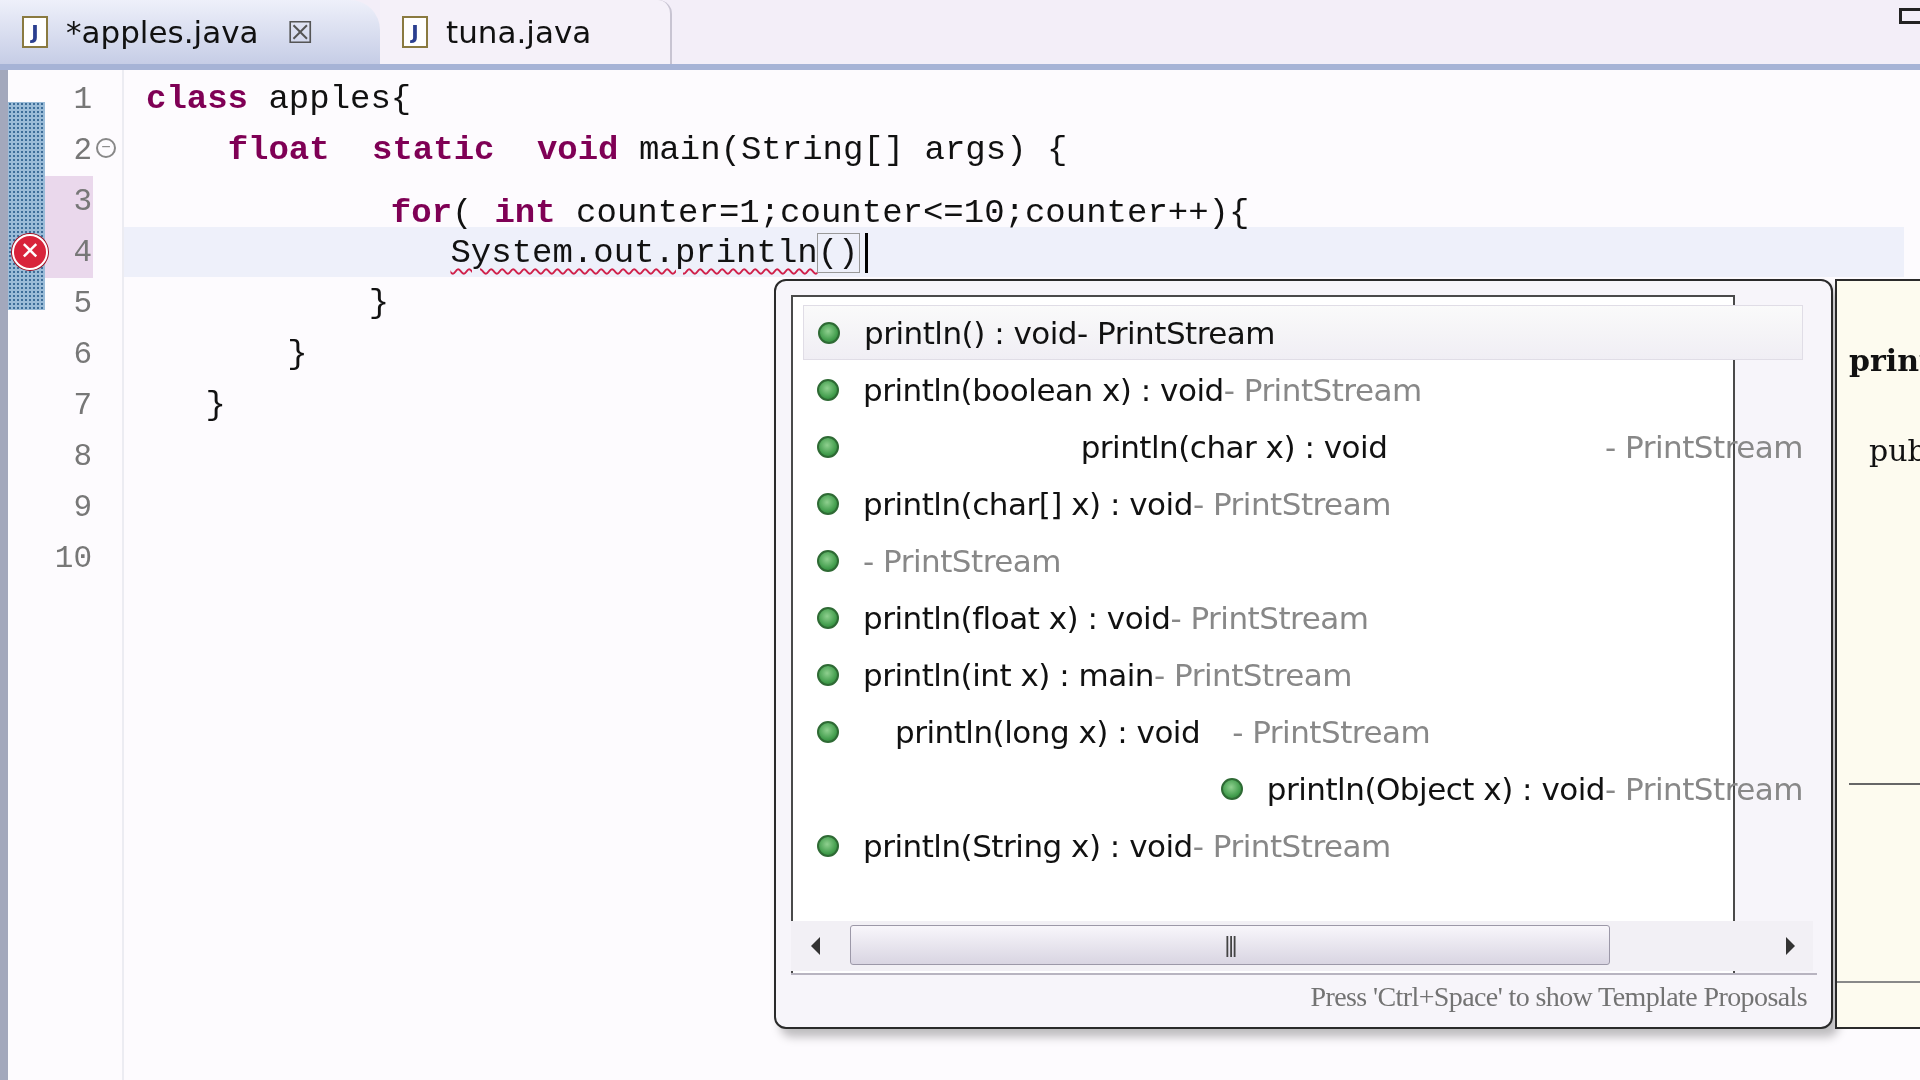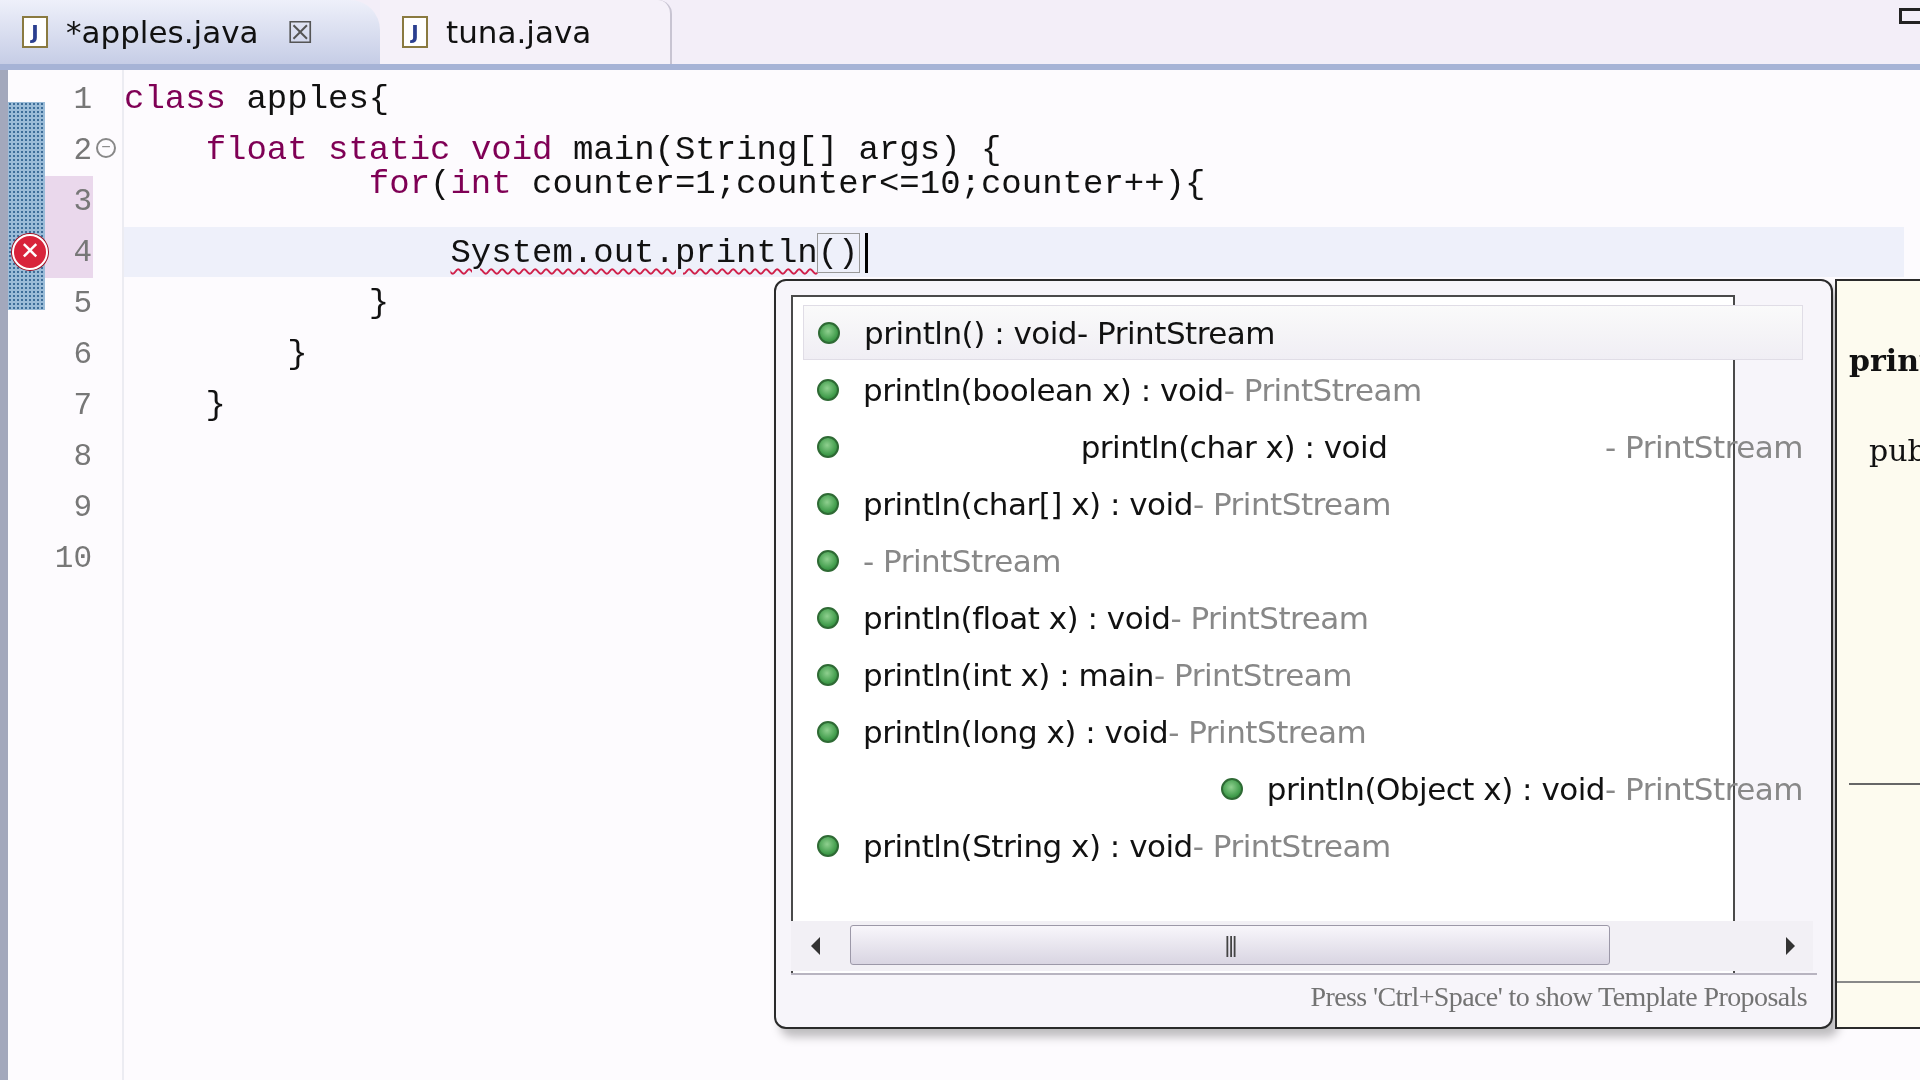--- a/index.html
+++ b/index.html
@@ -18,21 +18,21 @@
   .editor { position:absolute; left:0; top:70px; width:1920px; height:1010px; background:#fdfbfe; }
   .leftbar { position:absolute; left:0; top:0; width:8px; height:1010px; background:#a3a8bc; }
   .quickdiff { position:absolute; left:8px; width:37px; background-color:#9bbcd8; background-image:radial-gradient(#3d6e9a 1px, transparent 1.2px); background-size:4px 4px; }
   .changed-ln { position:absolute; left:45px; width:48px; background:#ead8ec; }
   .gutter-line { position:absolute; left:122px; top:0; width:2px; height:1010px; background:#ececf2; }
   .ln { position:absolute; left:40px; width:52px; text-align:right; font-family:"Liberation Mono", monospace; font-size:31px; color:#777; }
   .fold { position:absolute; left:96px; width:20px; height:20px; border:2px solid #888; border-radius:50%; box-sizing:border-box; font-size:16px; line-height:14px; text-align:center; color:#888; }
   .err-icon { position:absolute; left:12px; width:32px; height:32px; border-radius:50%; background:#d8233a; color:#fff; font-size:24px; font-weight:bold; line-height:30px; text-align:center; font-family:"DejaVu Sans", sans-serif; border:2px solid #fff; box-shadow:0 0 0 1px #a01022; }
   .curline { position:absolute; left:124px; top:157px; width:1780px; height:50px; background:#eef0fa; }
   .code { position:absolute; left:124px; font-family:"Liberation Mono", monospace; font-size:34px; color:#111; white-space:pre; }
-  .kw { color:#7f0055; font-weight:normal; }
+  .kw { color:#7f0055; font-weight:bold;padding-left:22px; }
   .squiggle { text-decoration:underline wavy #d0204a; text-decoration-thickness:2px; text-underline-offset:6px; }
   .bracket { outline:1px solid #999; }
   .caret { display:inline-block; width:3px; height:40px; background:#000; vertical-align:middle; margin-left:6px; }
   
   .popup { position:absolute; left:774px; top:279px; width:1059px; height:750px; background:#f7f5fa; border:2px solid #2a2a2a; border-radius:12px; box-shadow:6px 8px 10px rgba(0,0,0,0.25); box-sizing:border-box; }
   .plist { position:absolute; left:15px; top:14px; width:944px; height:680px; background:#fff; border:2px solid #4a4a4a; box-sizing:border-box; }
   .pitem { position:absolute; left:10px; width:1000px; height:55px; display:flex; align-items:center; font-family:"DejaVu Sans", sans-serif; font-size:31px; color:#111; letter-spacing:-0.5px; }
   .pitem.sel { background:linear-gradient(#fafafa,#f0eef4); border:1px solid #e0dde6; box-sizing:border-box; }
   .dot { width:22px; height:22px; border-radius:50%; background:radial-gradient(circle at 45% 40%, #8fd08f, #3f9b4a 65%, #2a6e33); border:2px solid #2e6a34; box-sizing:border-box; margin-left:14px; margin-right:24px; flex:none; }
   .owner { color:#888; }
@@ -84,21 +84,21 @@
   <div class="ln" style="top:318px;">7</div>
   <div class="ln" style="top:369px;">8</div>
   <div class="ln" style="top:420px;">9</div>
   <div class="ln" style="top:471px;">10</div>
 
   <div class="fold" style="top:68px;">−</div>
   <div class="err-icon" style="top:164px;">✕</div>
 
   <div class="code" style="top:10px;"><span class="kw">class</span><span> apples{</span></div>
   <div class="code" style="top:61px;"><span>    </span><span class="kw">float</span> <span class="kw">static</span> <span class="kw">void</span><span> main(String[] args) {</span></div>
-  <div class="code" style="top:95px;"><span>            </span><span class="kw">for</span><span>(</span><span class="kw">int</span><span> counter=1;counter&lt;=10;counter++){</span></div>
+  <div class="code" style="top:124px;"><span>            </span><span class="kw">for</span><span>(</span><span class="kw">int</span><span> counter=1;counter&lt;=10;counter++){</span></div>
   <div class="code" style="top:163px;"><span>                </span><span class="squiggle">System.out.println</span><span class="bracket">()</span><span class="caret"></span></div>
   <div class="code" style="top:214px;">            }</div>
   <div class="code" style="top:265px;">        }</div>
   <div class="code" style="top:316px;">    }</div>
 </div>
 
 <div class="popup">
   <div class="plist">
     <div class="pitem sel" style="top:8px;">
         <span class="dot"></span>
@@ -127,21 +127,21 @@
     <div class="pitem" style="top:293px;">
         <span class="dot"></span>
         <span>println(float x) : void</span>
         <span class="owner"> - PrintStream</span>
       </div>
     <div class="pitem" style="top:350px;">
         <span class="dot"></span>
         <span>println(int x) : main</span>
         <span class="owner"> - PrintStream</span>
       </div>
-    <div class="pitem" style="top:407px;">
+    <div class="pitem" style="top:407px;gap:32px;">
         <span class="dot"></span>
         <span>println(long x) : void</span>
         <span class="owner"> - PrintStream</span>
       </div>
     <div class="pitem" style="top:464px;justify-content:flex-end;">
         <span class="dot"></span>
         <span>println(Object x) : void</span>
         <span class="owner"> - PrintStream</span>
       </div>
     <div class="pitem" style="top:521px;">

